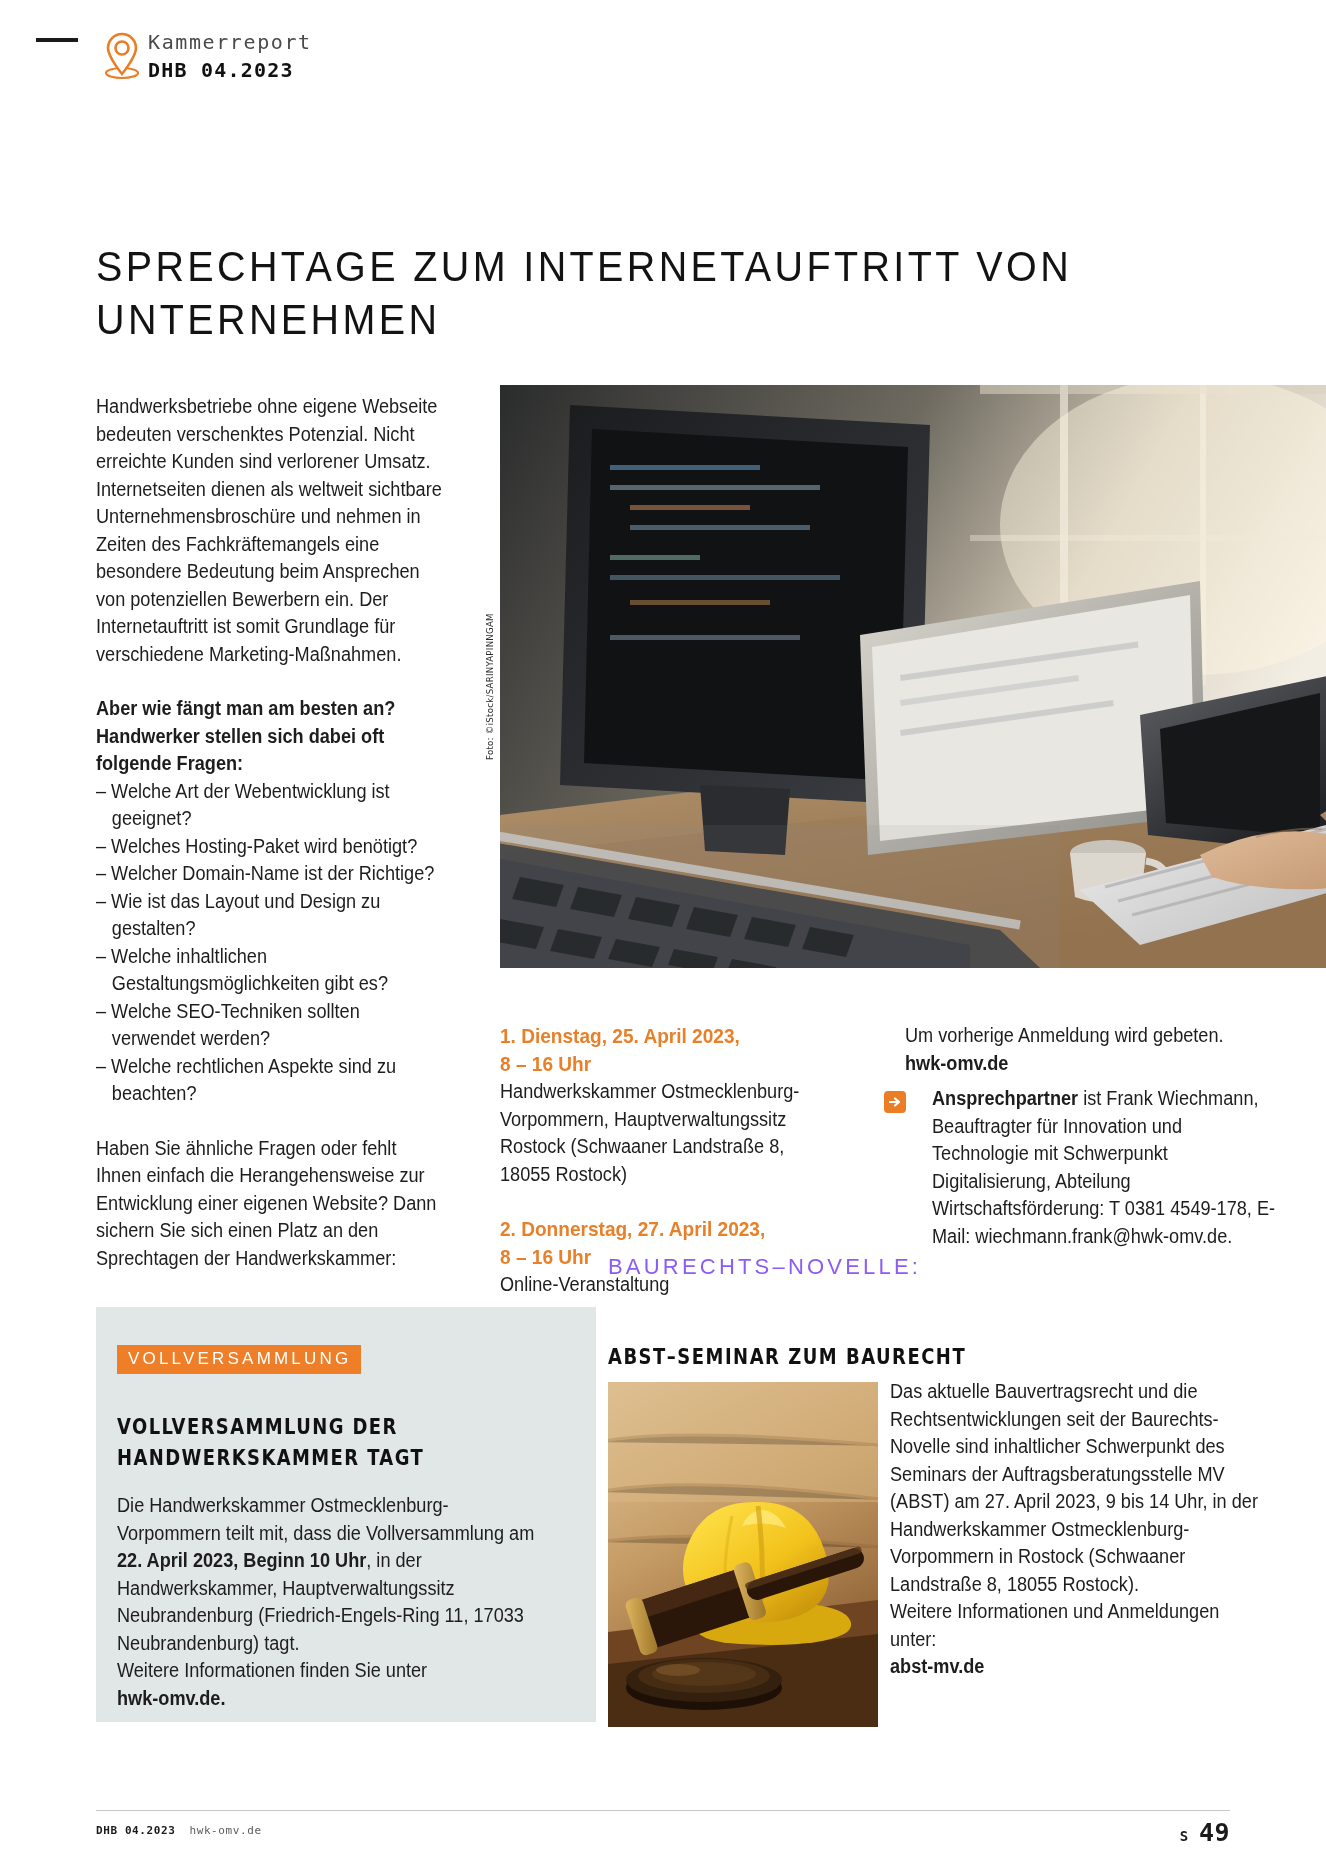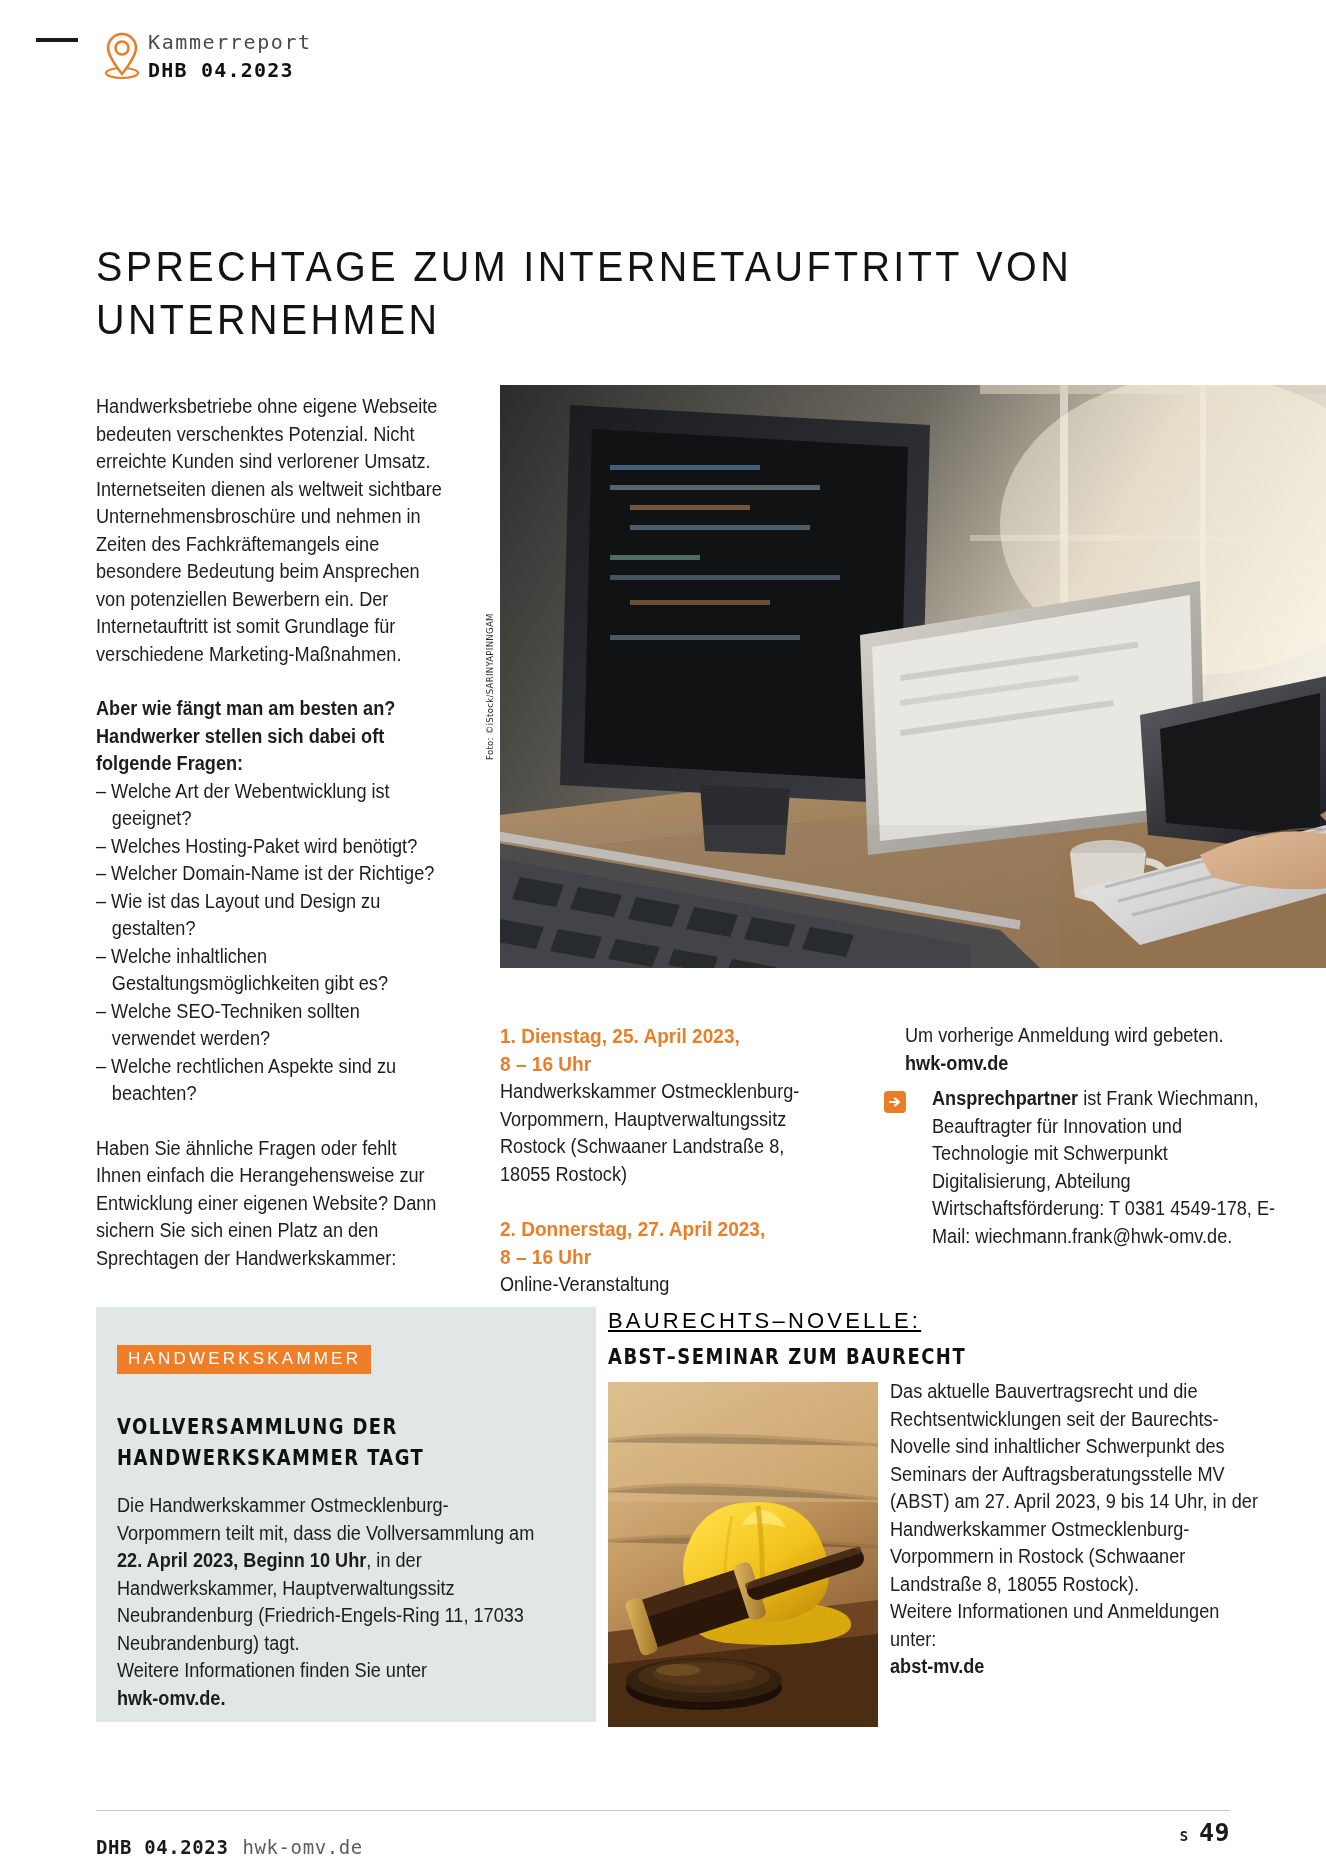--- a/index.html
+++ b/index.html
@@ -183,27 +183,26 @@
     line-height: 27.5px;
     color: #1d1d1d;
     font-family: "Liberation Sans Narrow", "Liberation Sans", sans-serif;
     transform: scaleX(0.93);
     transform-origin: left top;
   }
 
   
   .kicker {
     position: absolute;
-    left: 608px; top: 1306px;
+    left: 608px; top: 1252px;
     font-family: "Liberation Sans Narrow", "Liberation Sans", sans-serif;
     font-size: 22px;
     letter-spacing: 3.2px;
-    color: #000000;
+    color: #8b5cf6;
     line-height: 30px;
-    text-decoration: underline;
   }
   .sub-title {
     position: absolute;
     left: 608px; top: 1342px;
     font-family: "DejaVu Sans Condensed", "Liberation Sans", sans-serif;
     font-size: 21px;
     font-weight: 700;
     letter-spacing: 1.6px;
     color: #111;
     line-height: 30px;
@@ -233,25 +232,24 @@
   .footer-rule {
     position: absolute;
     left: 96px; top: 1810px;
     width: 1134px; height: 1px;
     background: #c9c9c9;
   }
   .footer-left {
     position: absolute;
     left: 96px; top: 1824px;
     font-family: "DejaVu Sans Mono", monospace;
-    font-size: 19px;
+    font-size: 11px;
     letter-spacing: 0.6px;
     color: #1a1a1a;
     font-weight: 700;
-    margin-top: 12px;
   }
   .footer-left .site {
     color: #5d5d5d;
     font-weight: 400;
     margin-left: 14px;
   }
   .footer-right {
     position: absolute;
     right: 96px; top: 1818px;
     font-family: "DejaVu Sans Mono", monospace;
@@ -437,21 +435,21 @@
     </svg>
   </div>
 
   <div class="contact-block">
     <p>
       <span class="bold">Ansprechpartner</span><span> ist Frank Wiechmann, Beauftragter für Innovation und Technologie mit Schwerpunkt Digitalisierung, Abteilung Wirtschaftsförderung: T 0381 4549-178, E-Mail: wiechmann.frank@hwk-omv.de.</span>
     </p>
   </div>
 
   <div class="gray-box">
-    <div class="badge">HANDWERKSKAMMER</div>
+    <div class="badge">VOLLVERSAMMLUNG</div>
     <div class="gray-title">
       <div>VOLLVERSAMMLUNG DER</div>
       <div>HANDWERKSKAMMER TAGT</div>
     </div>
     <div class="gray-body">
       <p><span>Die Handwerkskammer Ostmecklenburg-Vorpommern teilt mit, dass die Vollversammlung am </span><span class="bold">22. April 2023,</span> <span class="bold">Beginn 10 Uhr</span><span>, in der Handwerkskammer, Hauptverwaltungssitz Neubrandenburg (Friedrich-Engels-Ring 11, 17033 Neubrandenburg) tagt.</span></p>
       <div class="gap"></div>
       <p>Weitere Informationen finden Sie unter</p>
       <p class="bold">hwk-omv.de.</p>
     </div>

